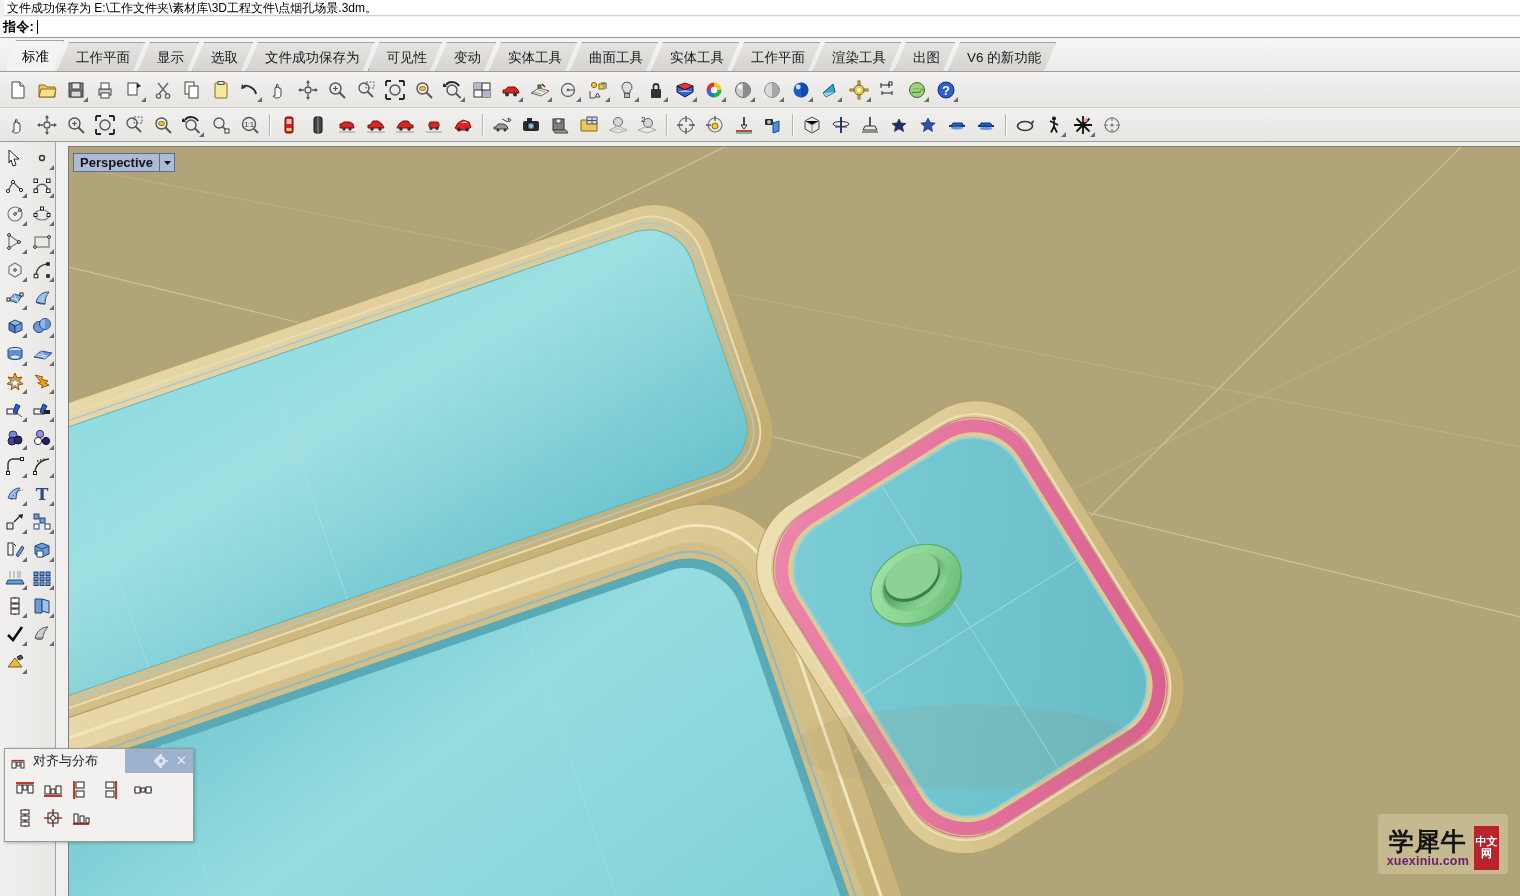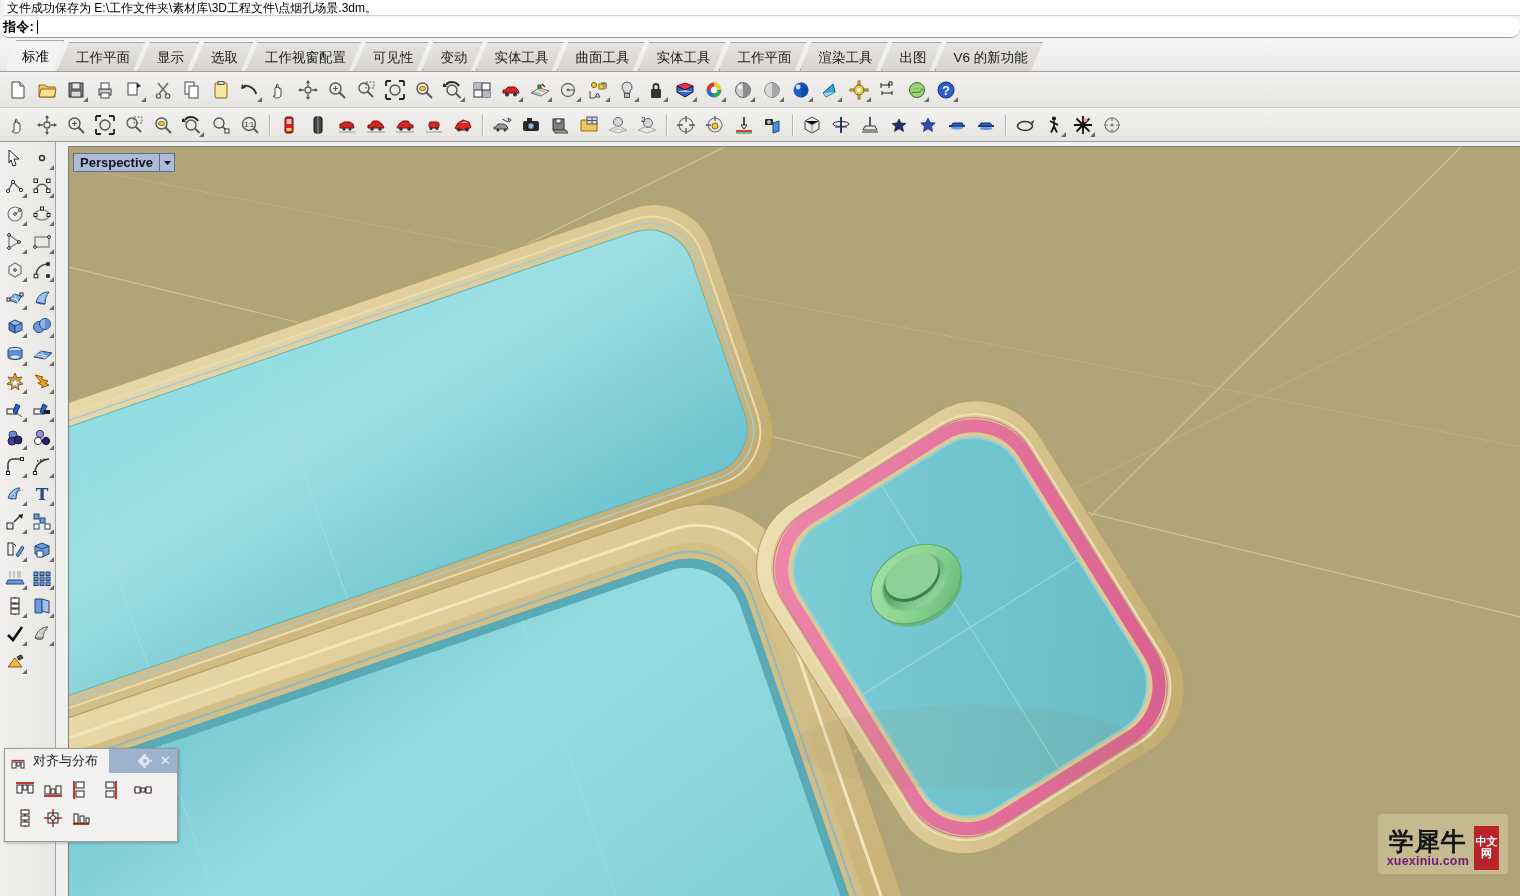--- a/index.html
+++ b/index.html
@@ -17,21 +17,21 @@
     position: absolute; left: 4px; top: 0; width: 1520px; height: 16px;
     background: #ffffff;
     border-bottom: 1px solid #d4d0c8;
     font-size: 12px; line-height: 16px;
     color: #000; padding-left: 3px; white-space: nowrap; overflow: hidden;
   }
   .cmd-prompt-row {
     position: absolute; left: 0; top: 17px; width: 1520px; height: 21px;
     background: #ffffff;
     border-bottom: 1px solid #9a9a9a;
-    display: flex; align-items: center; padding-left: 3px; border-radius: 9px;
+    display: flex; align-items: center; padding-left: 3px;
   }
   .cmd-label { font-size: 13px; font-weight: bold; color: #000; letter-spacing: .2px; }
   .cmd-input {
     border: none; outline: none; background: transparent;
     font-family: "Liberation Sans", sans-serif; font-size: 13px;
     height: 17px; margin-left: 2px; width: 1400px; color:#000;
     caret-color: #000;
   }
   .cmd-caret {
     display:inline-block; width:1px; height:14px; background:#000; margin-left:3px;
@@ -153,21 +153,21 @@
   .wm-badge {
     background: #b9242c; color: #fff; width: 25px; height: 44px;
     display: flex; flex-direction: column; align-items: center; justify-content: center;
     font-family: "DejaVu Serif", "Liberation Serif", serif;
     font-size: 11px; line-height: 12px; font-weight: bold;
   }
 
   
   .palette {
     position: absolute; left: 4px; top: 748px; z-index: 60;
-    width: 174px; height: 94px;
+    width: 190px; height: 94px;
     background: #f2f1ef;
     border: 1px solid #9c9a96;
     box-shadow: 1px 1px 3px rgba(0,0,0,.25);
   }
   .pal-titlebar {
     height: 24px; display: flex; align-items: center;
     position: relative; padding-left: 6px;
   }
   .pal-grip { width: 14px; height: 11px; margin-right: 8px; }
   .pal-title {
@@ -199,21 +199,21 @@
     <span class="cmd-label">指令:</span>
     <span class="cmd-caret"></span>
     <input class="cmd-input" type="text" value="" style="">
   </div>
 
   <div class="tabbar" id="tabbar">
       <div class="tab active"><span>标准</span></div>
       <div class="tab"><span>工作平面</span></div>
       <div class="tab"><span>显示</span></div>
       <div class="tab"><span>选取</span></div>
-      <div class="tab"><span>工作视窗配置</span></div>
+      <div class="tab"><span>文件成功保存为</span></div>
       <div class="tab"><span>可见性</span></div>
       <div class="tab"><span>变动</span></div>
       <div class="tab"><span>实体工具</span></div>
       <div class="tab"><span>曲面工具</span></div>
       <div class="tab"><span>实体工具</span></div>
       <div class="tab"><span>工作平面</span></div>
       <div class="tab"><span>渲染工具</span></div>
       <div class="tab"><span>出图</span></div>
       <div class="tab"><span>V6 的新功能</span></div>
     </div>

